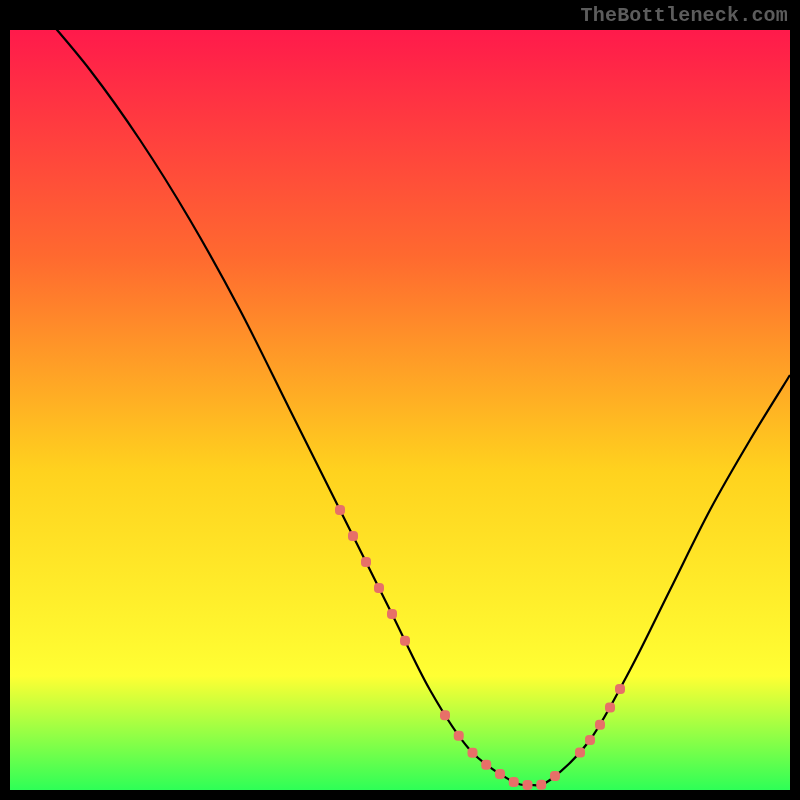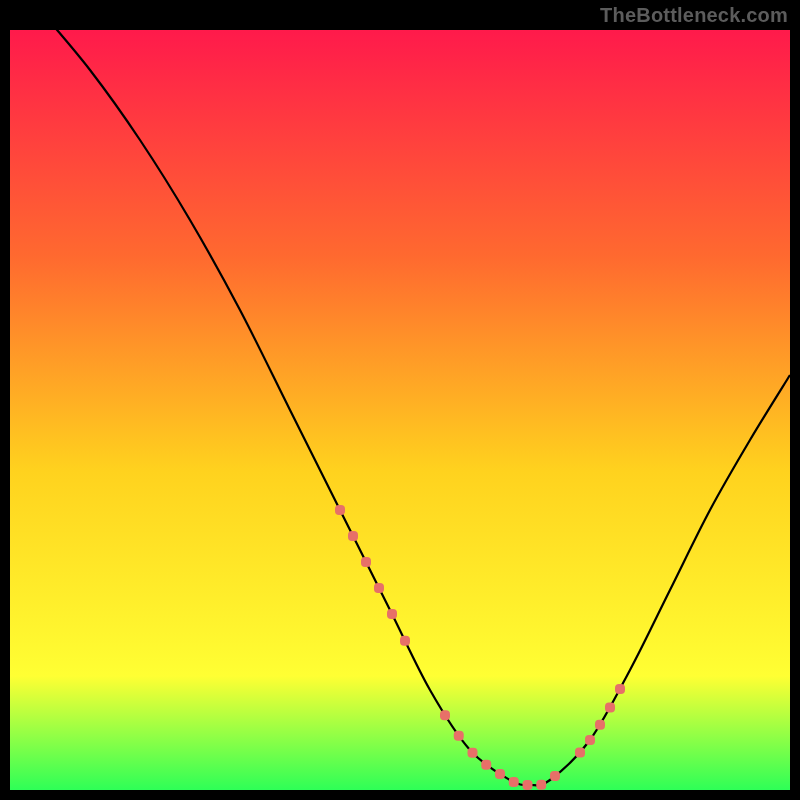--- a/index.html
+++ b/index.html
@@ -9,20 +9,21 @@
     height: 800px;
     background: #000;
     overflow: hidden;
     font-family: Arial, Helvetica, sans-serif;
   }
   .stage {
     position: relative;
     width: 800px;
     height: 800px;
     background: #000;
+    font-family: Liberation Mono, monospace;
   }
   .watermark {
     position: absolute;
     top: 4px;
     right: 12px;
     color: #5c5c5c;
     font-size: 20px;
     font-weight: 600;
     letter-spacing: 0.2px;
     user-select: none;

